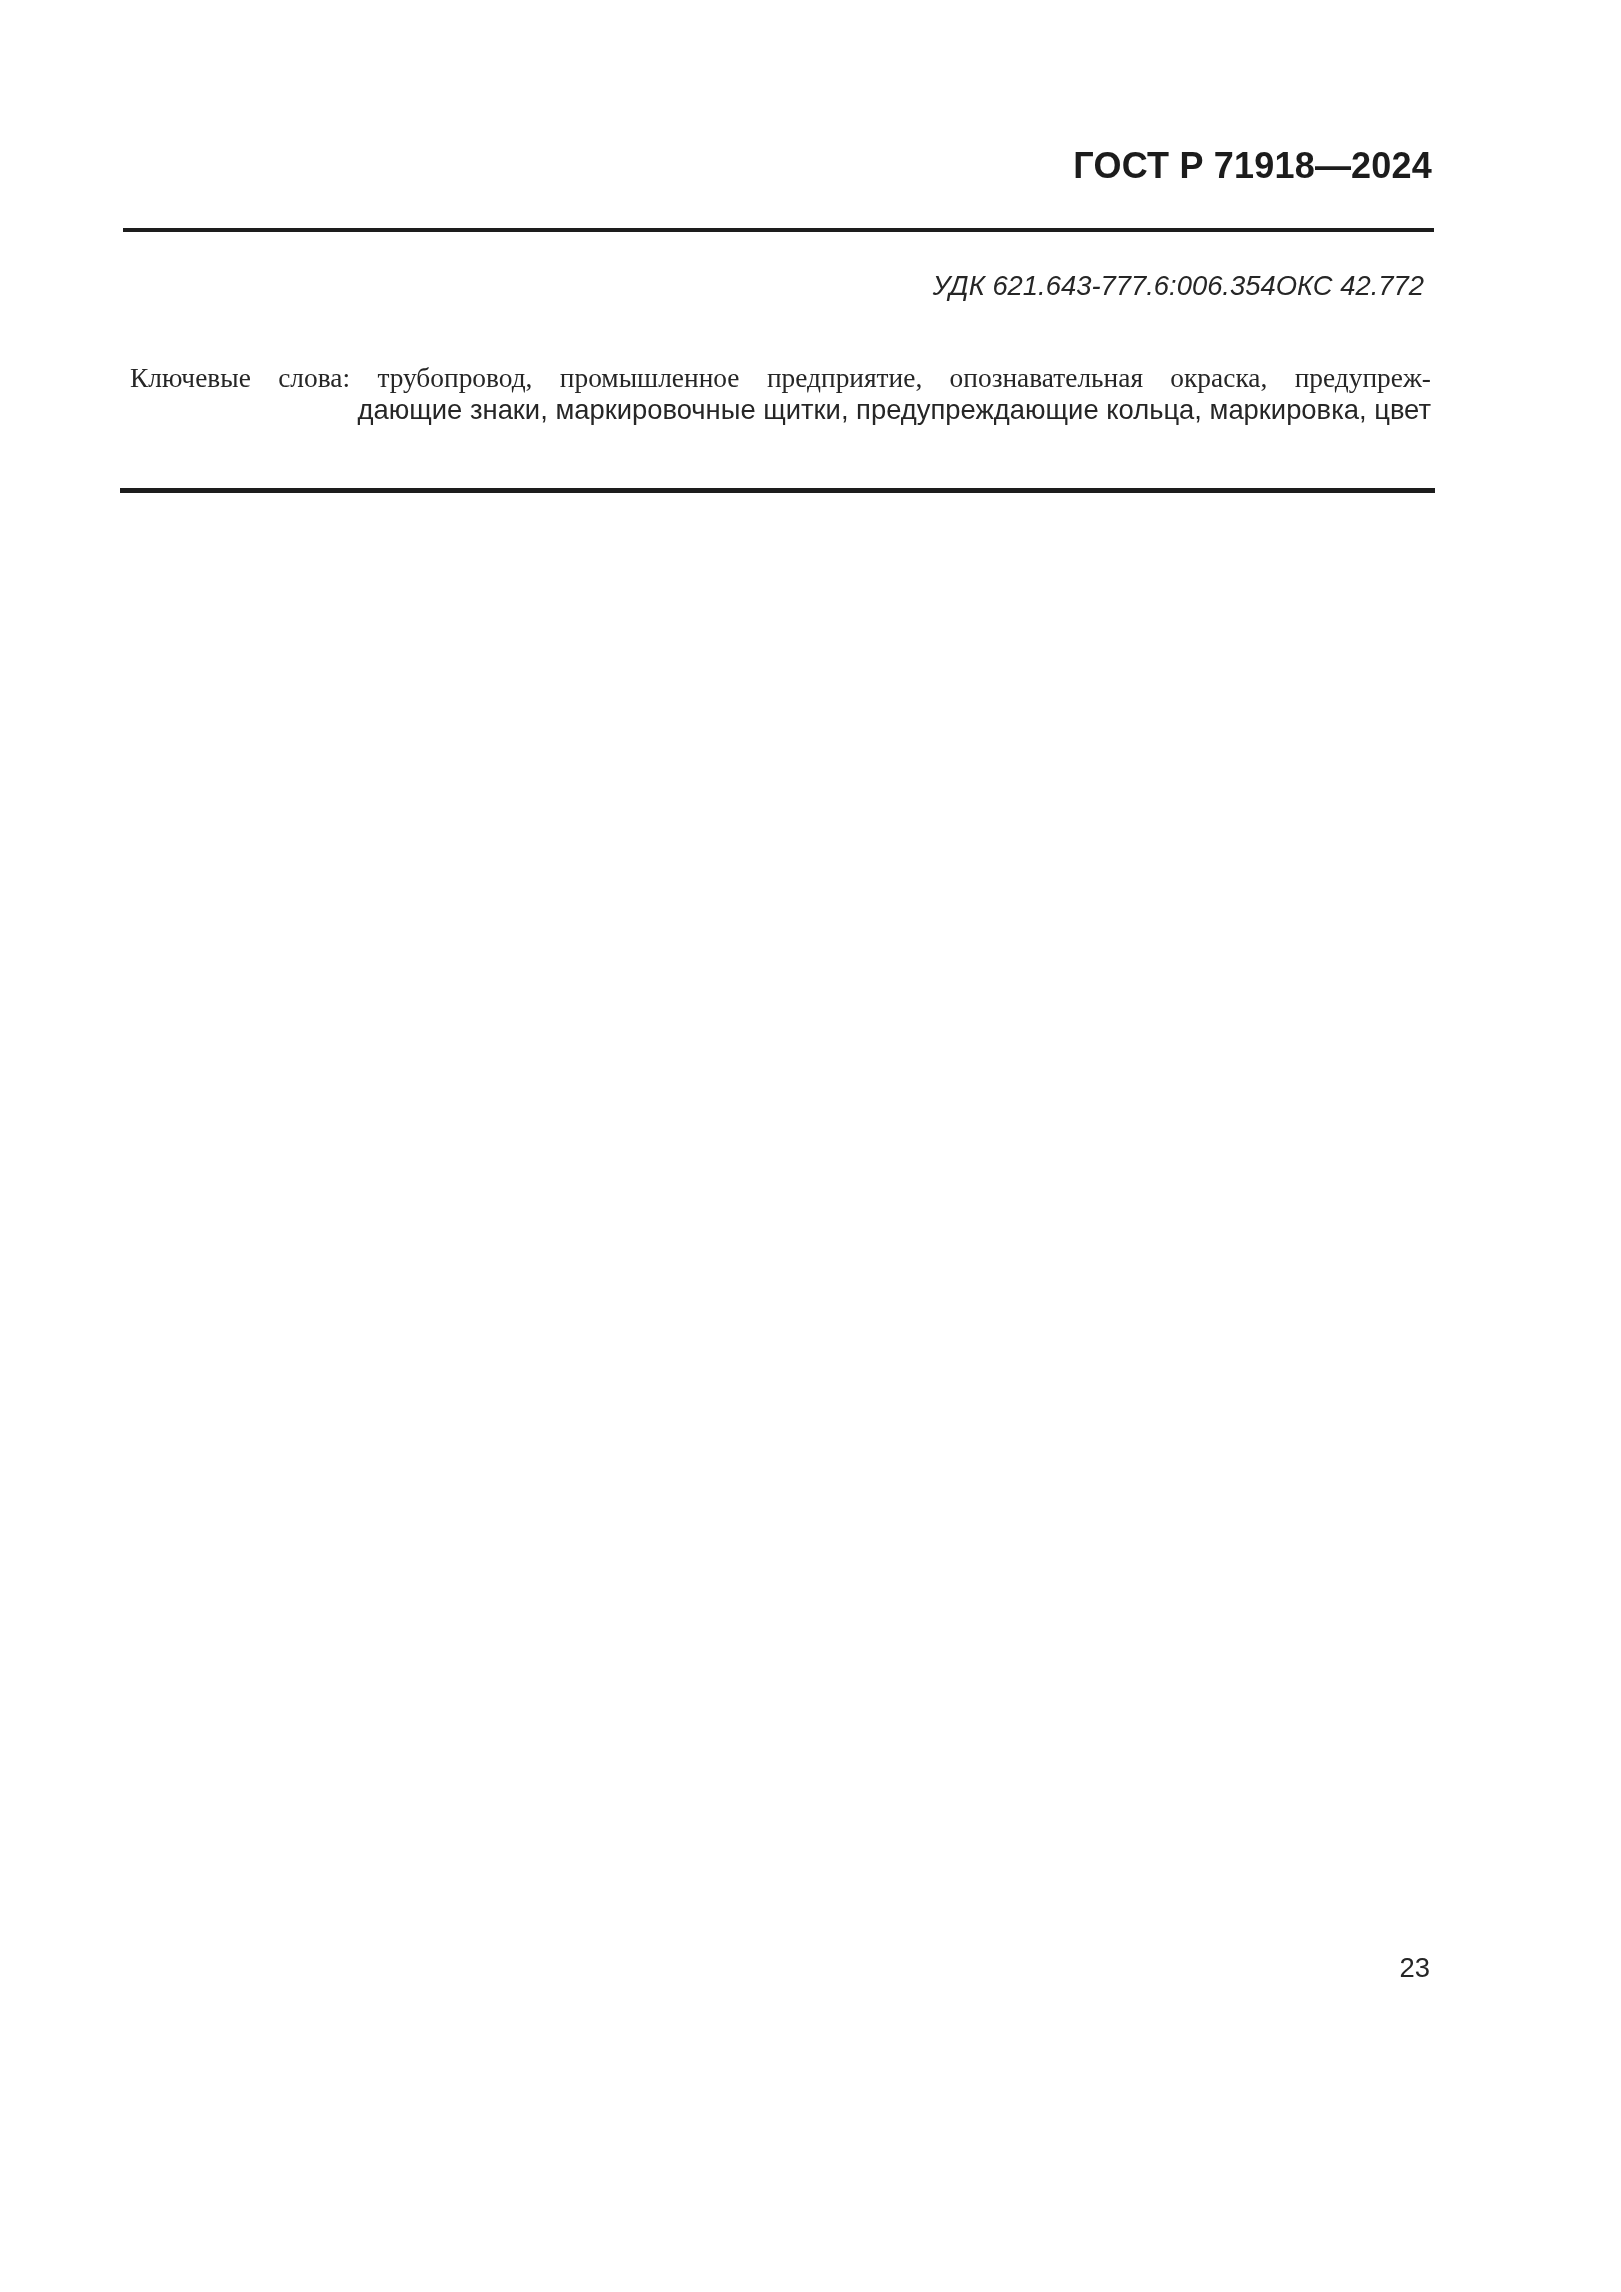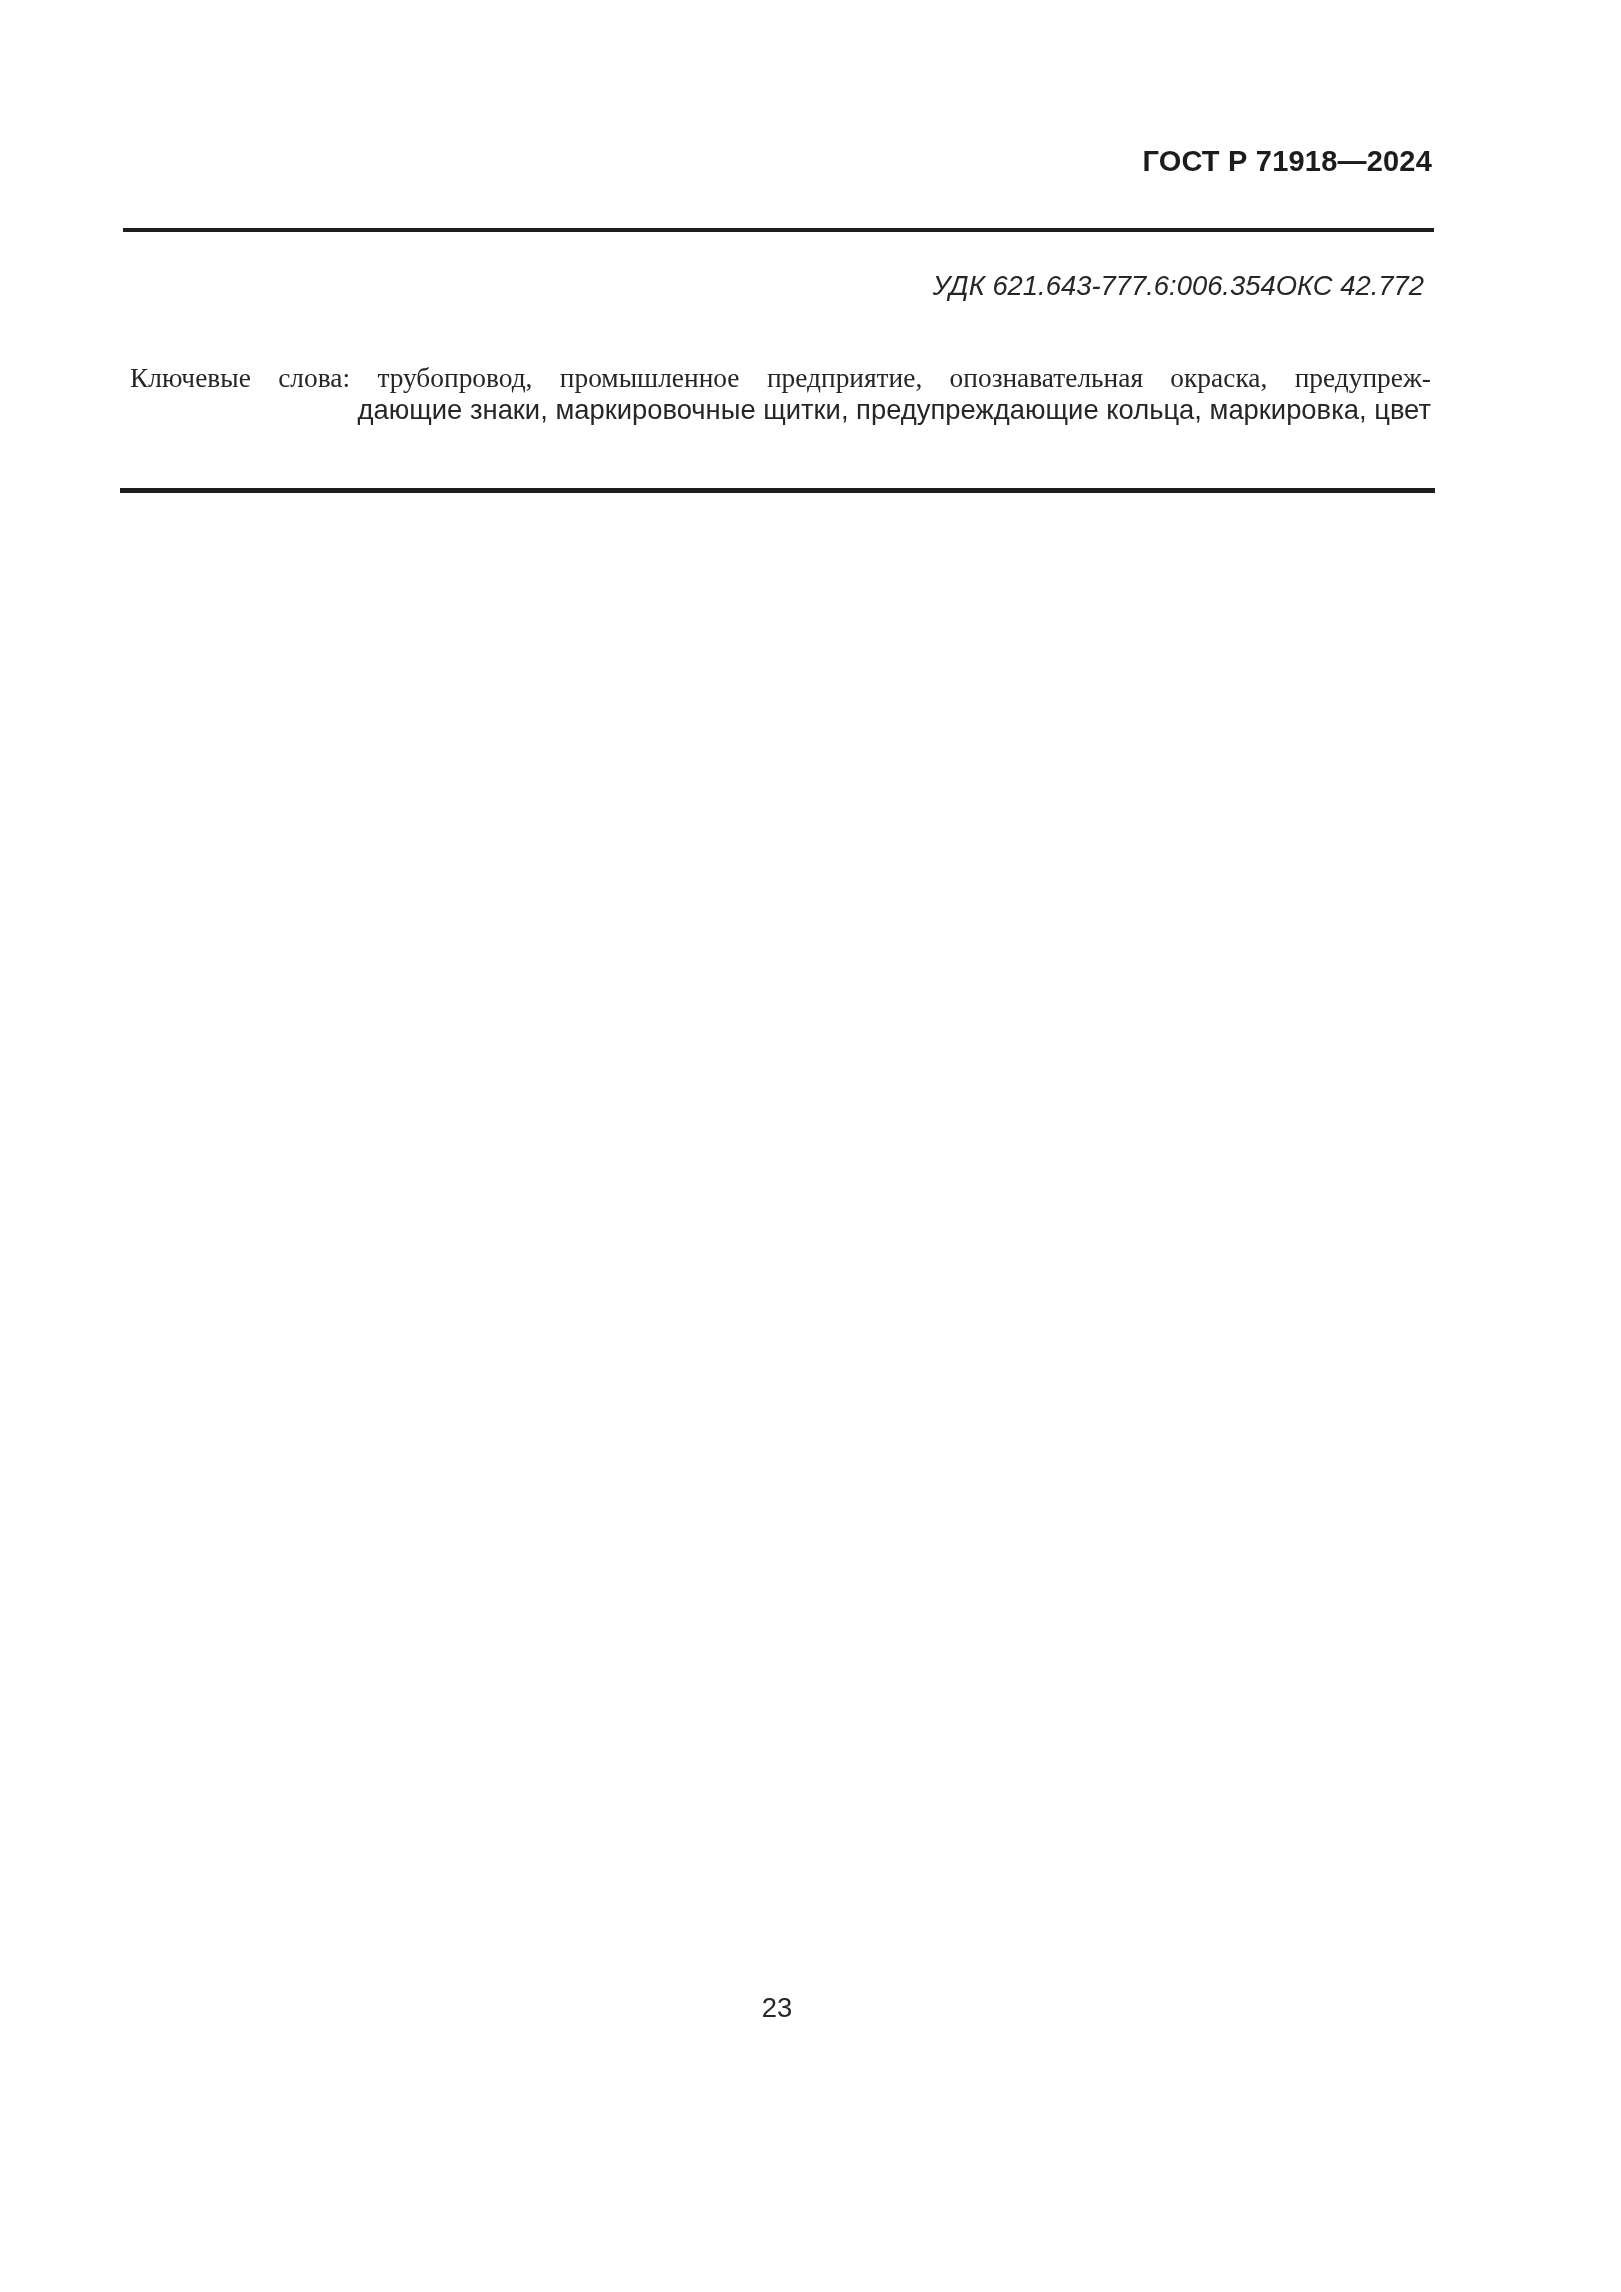--- a/index.html
+++ b/index.html
@@ -22,21 +22,21 @@
   .page {
     position: absolute;
     inset: 0;
   }
   .std-number {
     position: absolute;
     top: 145px;
     left: 124px;
     width: 1308px;
     text-align: right;
-    font-size: 29px;
+    font-size: 36px;
     font-weight: 700;
     color: var(--heading);
     letter-spacing: 0.2px;
   }
   .rule {
     position: absolute;
     background: var(--rule);
   }
   .rule-top {
     top: 228px;
@@ -74,24 +74,24 @@
   .kw-line-1 {
     text-align: justify;
     text-align-last: justify;
     font-family: Liberation Serif, serif;
   }
   .kw-line-2 {
     text-align: right;
   }
   .page-number {
     position: absolute;
-    top: 1992px;
+    top: 1952px;
     left: 124px;
     width: 1306px;
-    text-align: center;
+    text-align: right;
     font-size: 27.4px;
     color: var(--text);
   }
 </style>
 </head>
 <body>
 
 <div class="page">
 
   <div class="std-number">ГОСТ Р 71918—2024</div>

